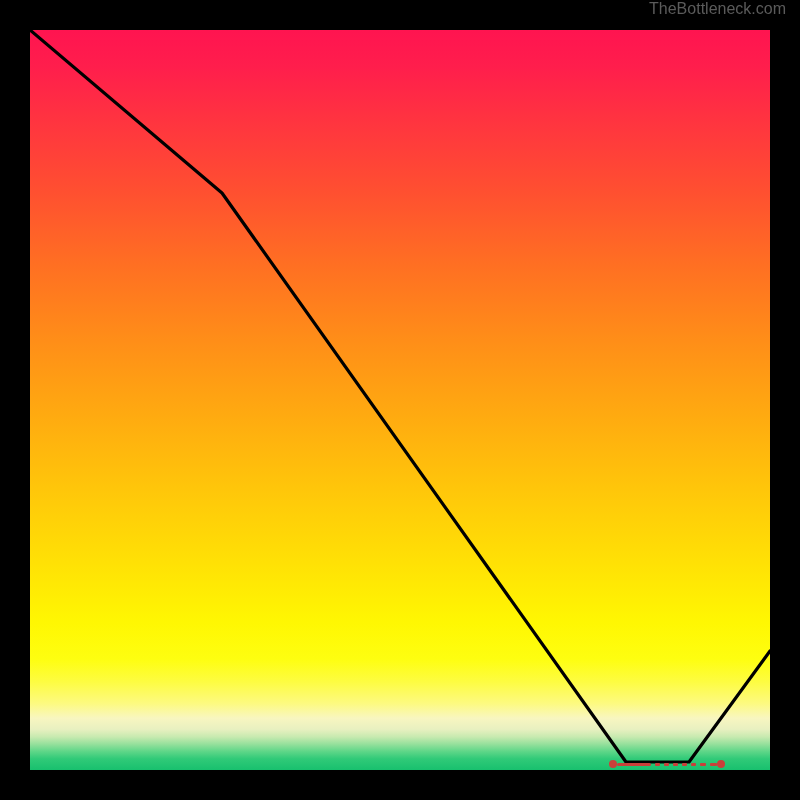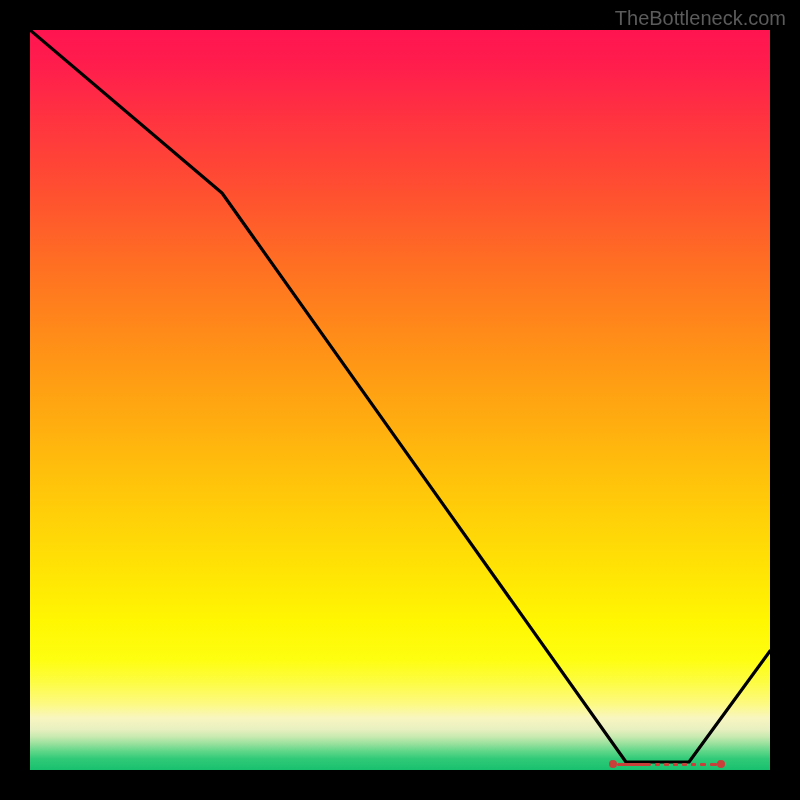--- a/index.html
+++ b/index.html
@@ -6,24 +6,24 @@
   body {
     width: 800px;
     height: 800px;
     background: #000;
     position: relative;
     font-family: Arial, sans-serif;
     overflow: hidden;
   }
   .attribution {
     position: absolute;
-    top: 7px;
+    top: 0;
     right: 14px;
     color: #5b5b5b;
-    font-size: 20px;
+    font-size: 16px;
     font-weight: 400;
     z-index: 10;
   }
   .plot-area {
     position: absolute;
     left: 30px;
     top: 30px;
     width: 740px;
     height: 740px;
     background: linear-gradient(to bottom,

